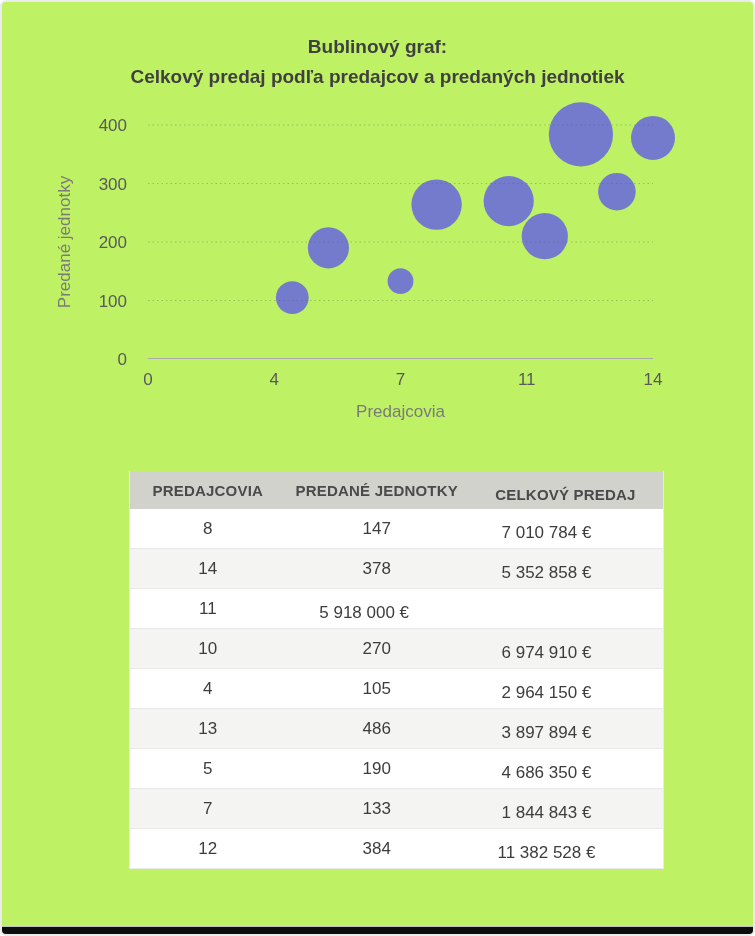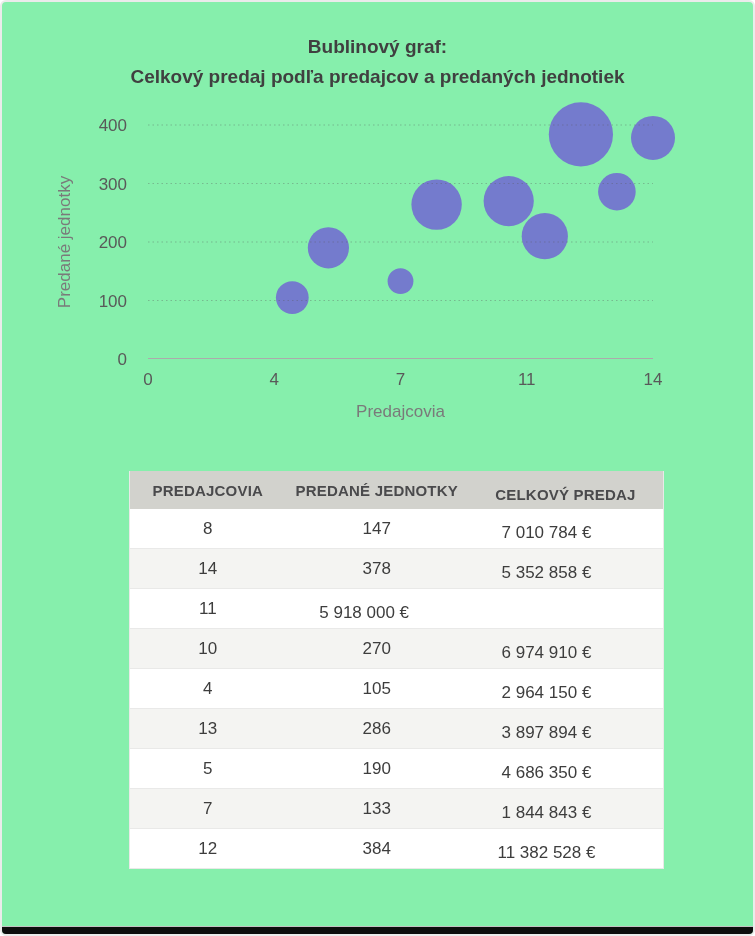--- a/index.html
+++ b/index.html
@@ -1,18 +1,18 @@
 <!DOCTYPE html>
 <html><head>
 <meta charset="utf-8">
 <style>
   html,body{margin:0;padding:0;background:#fff;}
   body{width:755px;height:936px;font-family:"Liberation Sans","DejaVu Sans",sans-serif;}
   .page{position:relative;width:755px;height:936px;box-sizing:border-box;
-        border:2px solid #ebebeb;border-radius:6px;background:#86efac;overflow:hidden;}
+        border:2px solid #ebebeb;border-radius:6px;background:#bef264;overflow:hidden;}
   .chart-title{position:absolute;top:30px;left:0;width:100%;text-align:center;
         font-size:19px;font-weight:700;color:#404040;line-height:30px;}
   #chart-svg{position:absolute;top:0;left:0;}
   .tick{font-family:"Liberation Sans","DejaVu Sans",sans-serif;font-size:17px;fill:#595959;}
   .y-axis-title{position:absolute;left:63px;top:240px;transform:translate(-50%,-50%) rotate(-90deg);
         white-space:nowrap;font-size:17px;color:#7a7a7a;}
   .x-axis-title{position:absolute;left:146px;width:505px;top:400px;text-align:center;
         font-size:17px;color:#7a7a7a;}
   .data-table{position:absolute;left:127px;top:469px;width:535px;
         border-left:1px solid #e9e9e8;border-right:1px solid #e9e9e8;box-sizing:border-box;}
@@ -93,21 +93,21 @@
           <div class="t-c c1">270</div>
           <div class="t-c c2">6 974 910 €</div>
         </div>
         <div class="t-row">
           <div class="t-c c0">4</div>
           <div class="t-c c1">105</div>
           <div class="t-c c2">2 964 150 €</div>
         </div>
         <div class="t-row alt">
           <div class="t-c c0">13</div>
-          <div class="t-c c1">286</div>
+          <div class="t-c c1">486</div>
           <div class="t-c c2">3 897 894 €</div>
         </div>
         <div class="t-row">
           <div class="t-c c0">5</div>
           <div class="t-c c1">190</div>
           <div class="t-c c2">4 686 350 €</div>
         </div>
         <div class="t-row alt">
           <div class="t-c c0">7</div>
           <div class="t-c c1">133</div>

